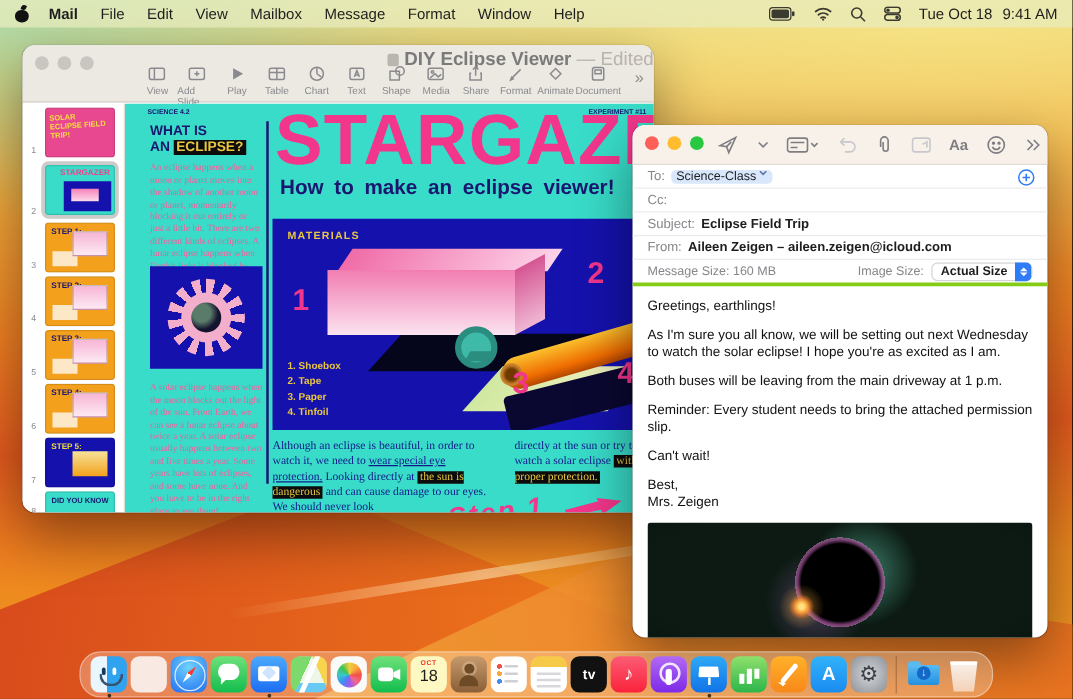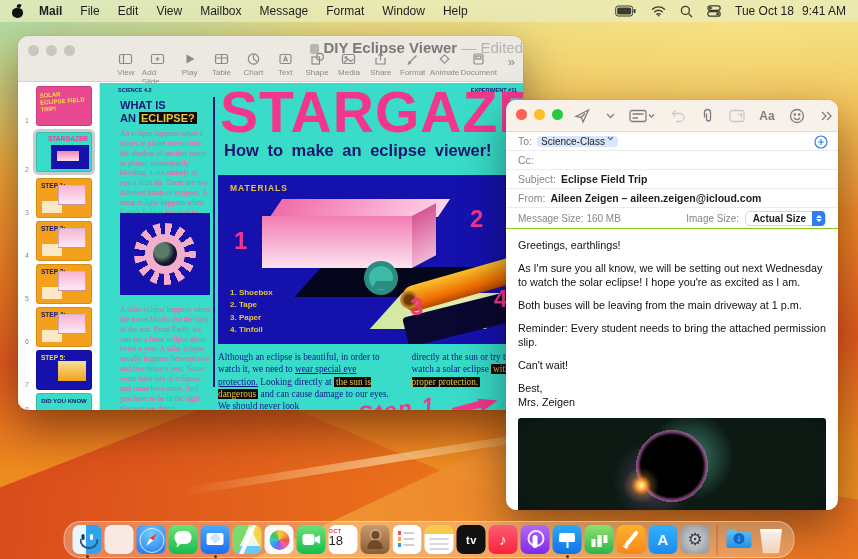--- a/index.html
+++ b/index.html
@@ -127,21 +127,21 @@
   .mt-icons { position:absolute; left:68px; right:6px; top:0; height:32px; display:flex; align-items:center; justify-content:space-between; }
   .mt-icons svg { stroke:#7d7d82; fill:none; stroke-width:1.3; display:block; }
   .mt-icons .dis svg { stroke:#c8c8cc; }
   .aa { font-size:12px; color:#7d7d82; font-weight:bold; }
   .mrow { display:flex; align-items:center; height:19px; padding:0 12px; border-bottom:1px solid #ececec; font-size:10.5px; position:relative; }
   .mlabel { color:#86868b; margin-right:5px; }
   .token { background:#d9e7fc; color:#1d1d1f; border-radius:4px; padding:0px 4px; font-size:10px; display:flex; align-items:flex-start; gap:2px; }
   .token svg { stroke:#5b78a8; fill:none; stroke-width:1.4; }
   .addbtn { position:absolute; right:10px; top:3px; }
   .bold { font-weight:bold; color:#1d1d1f; }
-  .sizebar { display:flex; align-items:center; height:21px; padding:0 12px; font-size:10px; color:#86868b; border-bottom:1px solid #84cc16; }
+  .sizebar { display:flex; align-items:center; height:21px; padding:0 12px; font-size:10px; color:#86868b; border-bottom:3px solid #84cc16; }
   .sizebar .spacer { flex:1; }
   .select { display:flex; align-items:center; border:1px solid #d6d6d6; border-radius:5px; background:#fff; padding:0 0 0 7px; height:15px; font-size:10px; color:#1d1d1f; font-weight:bold; gap:6px; }
   .stepper { width:13px; height:15px; background:#2f7cf6; border-radius:0 4px 4px 0; display:flex; flex-direction:column; align-items:center; justify-content:center; gap:1px; }
   .stepper i { width:0; height:0; border-left:3px solid transparent; border-right:3px solid transparent; display:block; }
   .stepper .up { border-bottom:3.5px solid #fff; } .stepper .dn { border-top:3.5px solid #fff; }
   .mail-body { padding:9px 12px 0 12px; font-size:10.8px; color:#111; line-height:1.3; }
   .mail-body p { margin-bottom:9px; white-space:pre-line; }
   .photo { margin:2px 12px 0 12px; height:102px; border-radius:3px; position:relative; overflow:hidden;
     background:
       radial-gradient(circle 10px at 40% 66%, #ffe082 0 20%, rgba(255,170,60,.95) 45%, rgba(255,120,40,.45) 75%, transparent 100%),
@@ -181,21 +181,21 @@
     linear-gradient(115deg,#7cd96b 0 40%,transparent 40%),
     linear-gradient(245deg,#f7d44c 0 28%,transparent 28%),
     linear-gradient(0deg,#69c9f5 0 26%, transparent 26%); }
   .ic-maps::before { content:""; position:absolute; left:13px; top:-3px; width:4px; height:36px; background:#fff; transform:rotate(24deg); }
   .ic-photos { background:#fafafa; }
   .ic-photos::before { content:""; position:absolute; left:4.5px; top:4.5px; width:20px; height:20px; border-radius:50%;
     background:conic-gradient(#f2cf3c,#f9a83c,#f25048,#f2688c,#9b59f2,#3f8ef2,#38c9c9,#3fc351,#f2cf3c); filter:blur(.4px); }
   .ic-facetime { background:linear-gradient(180deg,#6ee17a,#13bd4e); }
   .ic-facetime::before { content:""; position:absolute; left:6px; top:9px; width:12px; height:11px; background:#fff; border-radius:3px; }
   .ic-facetime::after { content:""; position:absolute; left:18px; top:10px; width:6px; height:9px; background:#fff; clip-path:polygon(0 30%,100% 0,100% 100%,0 70%); }
-  .ic-cal { background:#ffffff; text-align:left; }
+  .ic-cal { background:#fef9c3; text-align:center; }
   .cal-m { display:block; color:#f03b30; font-size:5.5px; font-weight:bold; margin-top:3px; letter-spacing:.5px; }
   .cal-d { display:block; color:#1d1d1f; font-size:13px; font-weight:normal; line-height:1.05; }
   .ic-contacts { background:linear-gradient(180deg,#c79a6b,#8a5f38); }
   .ic-contacts::before { content:""; position:absolute; left:10.5px; top:6px; width:8px; height:8px; border-radius:50%; background:#6e4a26; box-shadow:0 0 0 2px rgba(235,215,190,.35); }
   .ic-contacts::after { content:""; position:absolute; left:7px; top:15px; width:15px; height:9px; border-radius:8px 8px 0 0; background:#6e4a26; }
   .ic-reminders { background:#fff; background-image:
     radial-gradient(circle 2px at 7px 8px,#f25048 99%,transparent), linear-gradient(#d8d8dc 0 0), 
     radial-gradient(circle 2px at 7px 14px,#f9a83c 99%,transparent),
     radial-gradient(circle 2px at 7px 20px,#3f8ef2 99%,transparent);
     background-size:auto, 0 0, auto, auto; }

